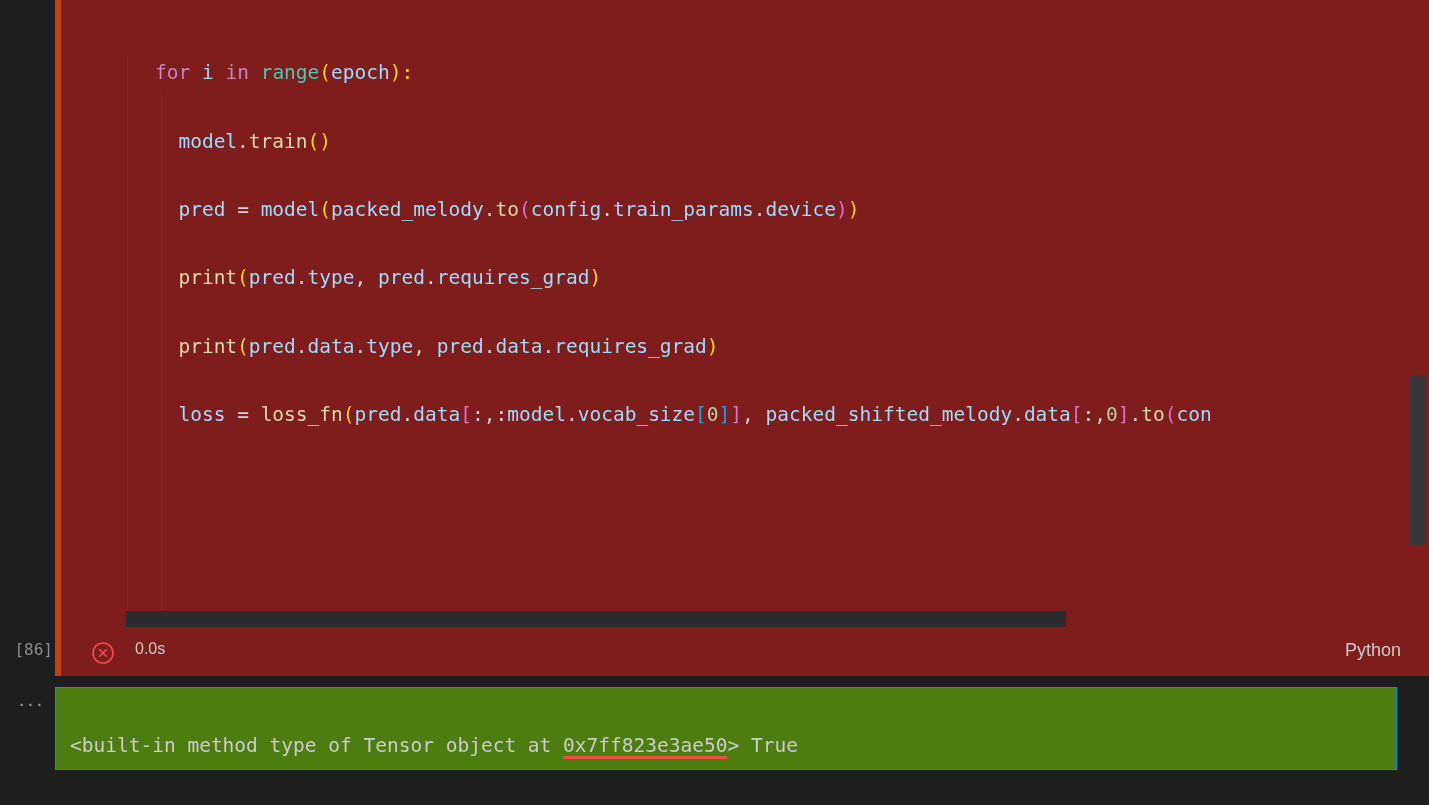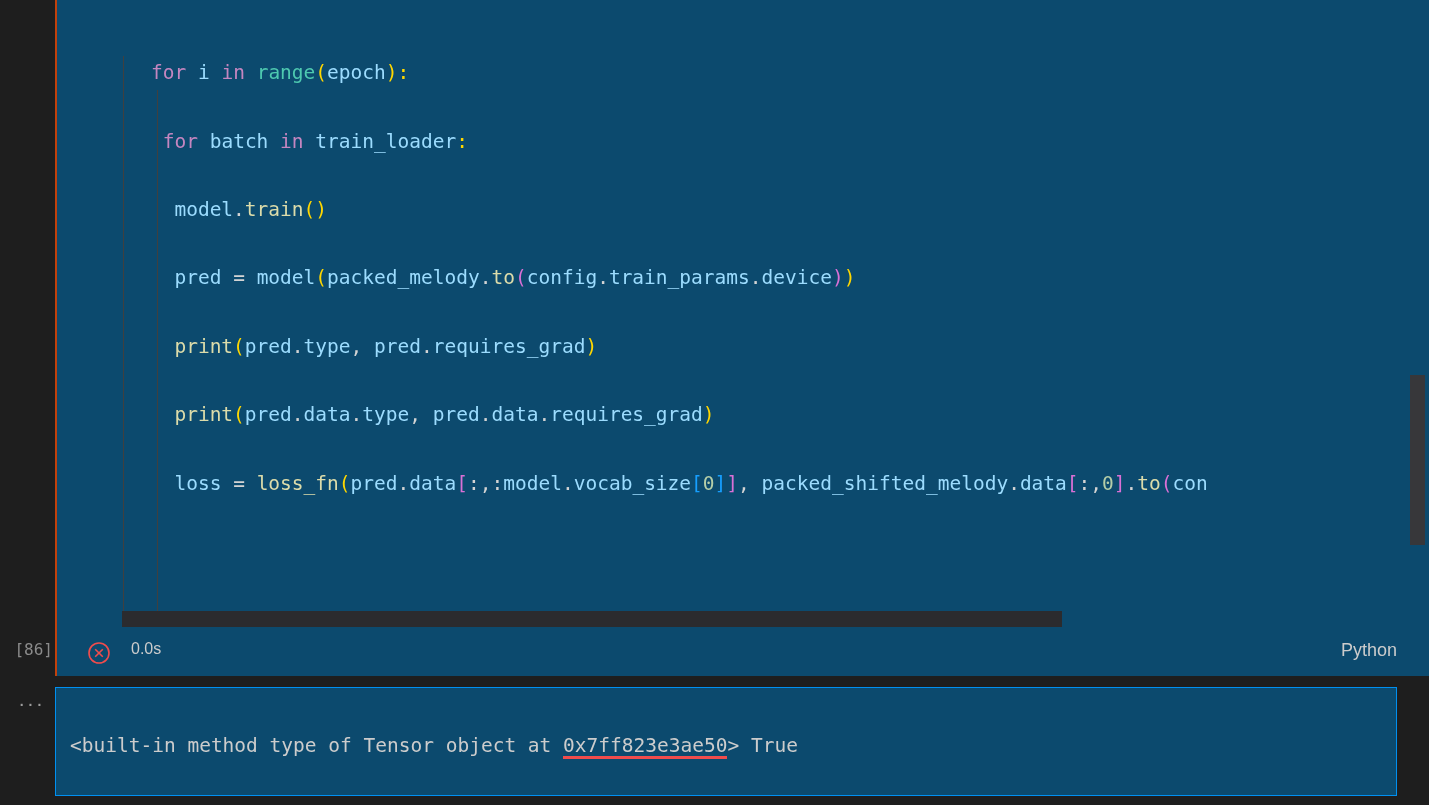--- a/index.html
+++ b/index.html
@@ -8,22 +8,22 @@
     background: #1e1e1e;
     font-family: "DejaVu Sans Mono", monospace;
     overflow: hidden;
   }
   #root { position: relative; width: 1429px; height: 805px; background: #1e1e1e; }
 
   
   .cell {
     position: absolute; left: 55px; top: 0px;
     width: 1374px; height: 676px;
-    background: #0c4a6e;
-    border-left: 2px solid #c2410c;
+    background: #7f1d1d;
+    border-left: 6px solid #c2410c;
   }
   .cell-code-area {
     position: absolute; left: 0; top: 0; right: 0; height: 620px;
     overflow: hidden;
   }
   .code {
     position: absolute; left: 0px; top: 22px;
     white-space: pre;
     font-family: "DejaVu Sans Mono", monospace;
     font-size: 19.5px;
@@ -97,23 +97,23 @@
   
   .output-dots {
     position: absolute; left: 10px; top: 692px;
     width: 44px; text-align: center;
     color: #9d9d9d; font-size: 21px; line-height: 14px;
     font-family: "Liberation Sans", sans-serif;
     letter-spacing: 3px;
   }
   .output-box {
     position: absolute; left: 55px; top: 687px;
-    width: 1342px; height: 109px;
+    width: 1342px; height: 83px;
     border: 1px solid #0090f1;
-    background: #0c4a6e;
+    background: #4d7c0f;
     overflow: hidden;
   }
   .output-text {
     position: absolute; left: 14px; top: 7px;
     white-space: pre;
     font-family: "DejaVu Sans Mono", monospace;
     font-size: 19.5px;
     line-height: 34.3px;
     color: #cccccc;
   }
@@ -141,21 +141,20 @@
 
   <div class="cell">
 
     <div class="cell-code-area">
 
       <div class="guide" style="left:66px; top:56px; height:564px;"></div>
       <div class="guide" style="left:100px; top:90px; height:530px;"></div>
 
       <div class="code">
 <div class="ln"><span class="op">        </span><span class="kw">for</span> <span class="var">i</span> <span class="kw">in</span> <span class="cls">range</span><span class="p0">(</span><span class="var">epoch</span><span class="p0">)</span><span class="p0">:</span></div>
-<div class="ln"><span class="op">         </span><span class="kw">for</span> <span class="var">batch</span> <span class="kw">in</span> <span class="var">train_loader</span><span class="p0">:</span></div>
 <div class="ln"><span class="op">          </span><span class="var">model</span><span class="op">.</span><span class="fn">train</span><span class="p0">()</span></div>
 <div class="ln"><span class="op">          </span><span class="var">pred</span> <span class="op">=</span> <span class="var">model</span><span class="p0">(</span><span class="var">packed_melody</span><span class="op">.</span><span class="fn">to</span><span class="p1">(</span><span class="var">config</span><span class="op">.</span><span class="var">train_params</span><span class="op">.</span><span class="var">device</span><span class="p1">)</span><span class="p0">)</span></div>
 <div class="ln"><span class="op">          </span><span class="fn">print</span><span class="p0">(</span><span class="var">pred</span><span class="op">.</span><span class="var">type</span><span class="op">, </span><span class="var">pred</span><span class="op">.</span><span class="var">requires_grad</span><span class="p0">)</span></div>
 <div class="ln"><span class="op">          </span><span class="fn">print</span><span class="p0">(</span><span class="var">pred</span><span class="op">.</span><span class="var">data</span><span class="op">.</span><span class="var">type</span><span class="op">, </span><span class="var">pred</span><span class="op">.</span><span class="var">data</span><span class="op">.</span><span class="var">requires_grad</span><span class="p0">)</span></div>
 <div class="ln"><span class="op">          </span><span class="var">loss</span> <span class="op">=</span> <span class="fn">loss_fn</span><span class="p0">(</span><span class="var">pred</span><span class="op">.</span><span class="var">data</span><span class="p1">[</span><span class="op">:,:</span><span class="var">model</span><span class="op">.</span><span class="var">vocab_size</span><span class="p2">[</span><span class="num">0</span><span class="p2">]</span><span class="p1">]</span><span class="op">, </span><span class="var">packed_shifted_melody</span><span class="op">.</span><span class="var">data</span><span class="p1">[</span><span class="op">:,</span><span class="num">0</span><span class="p1">]</span><span class="op">.</span><span class="fn">to</span><span class="p1">(</span><span class="var">con</span></div>
 
 
 
 
 

